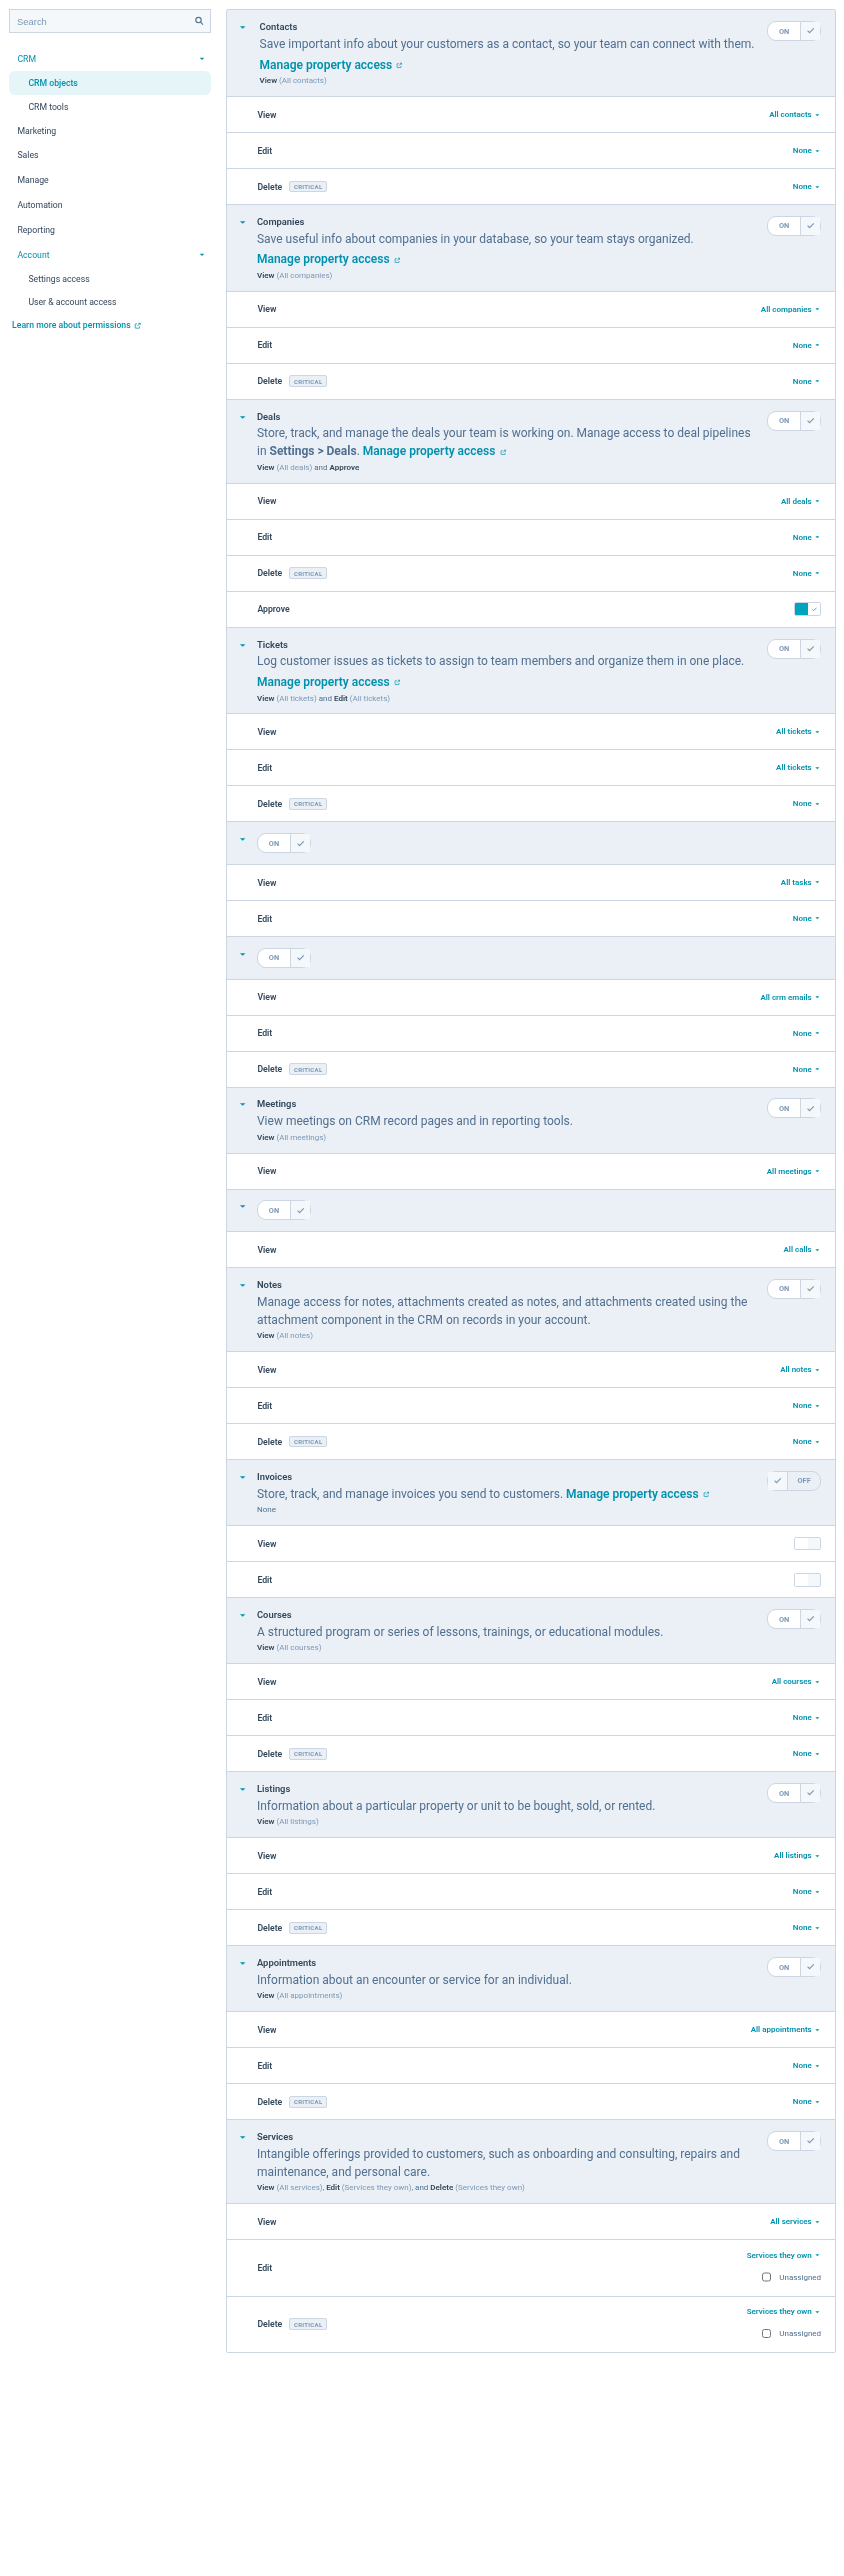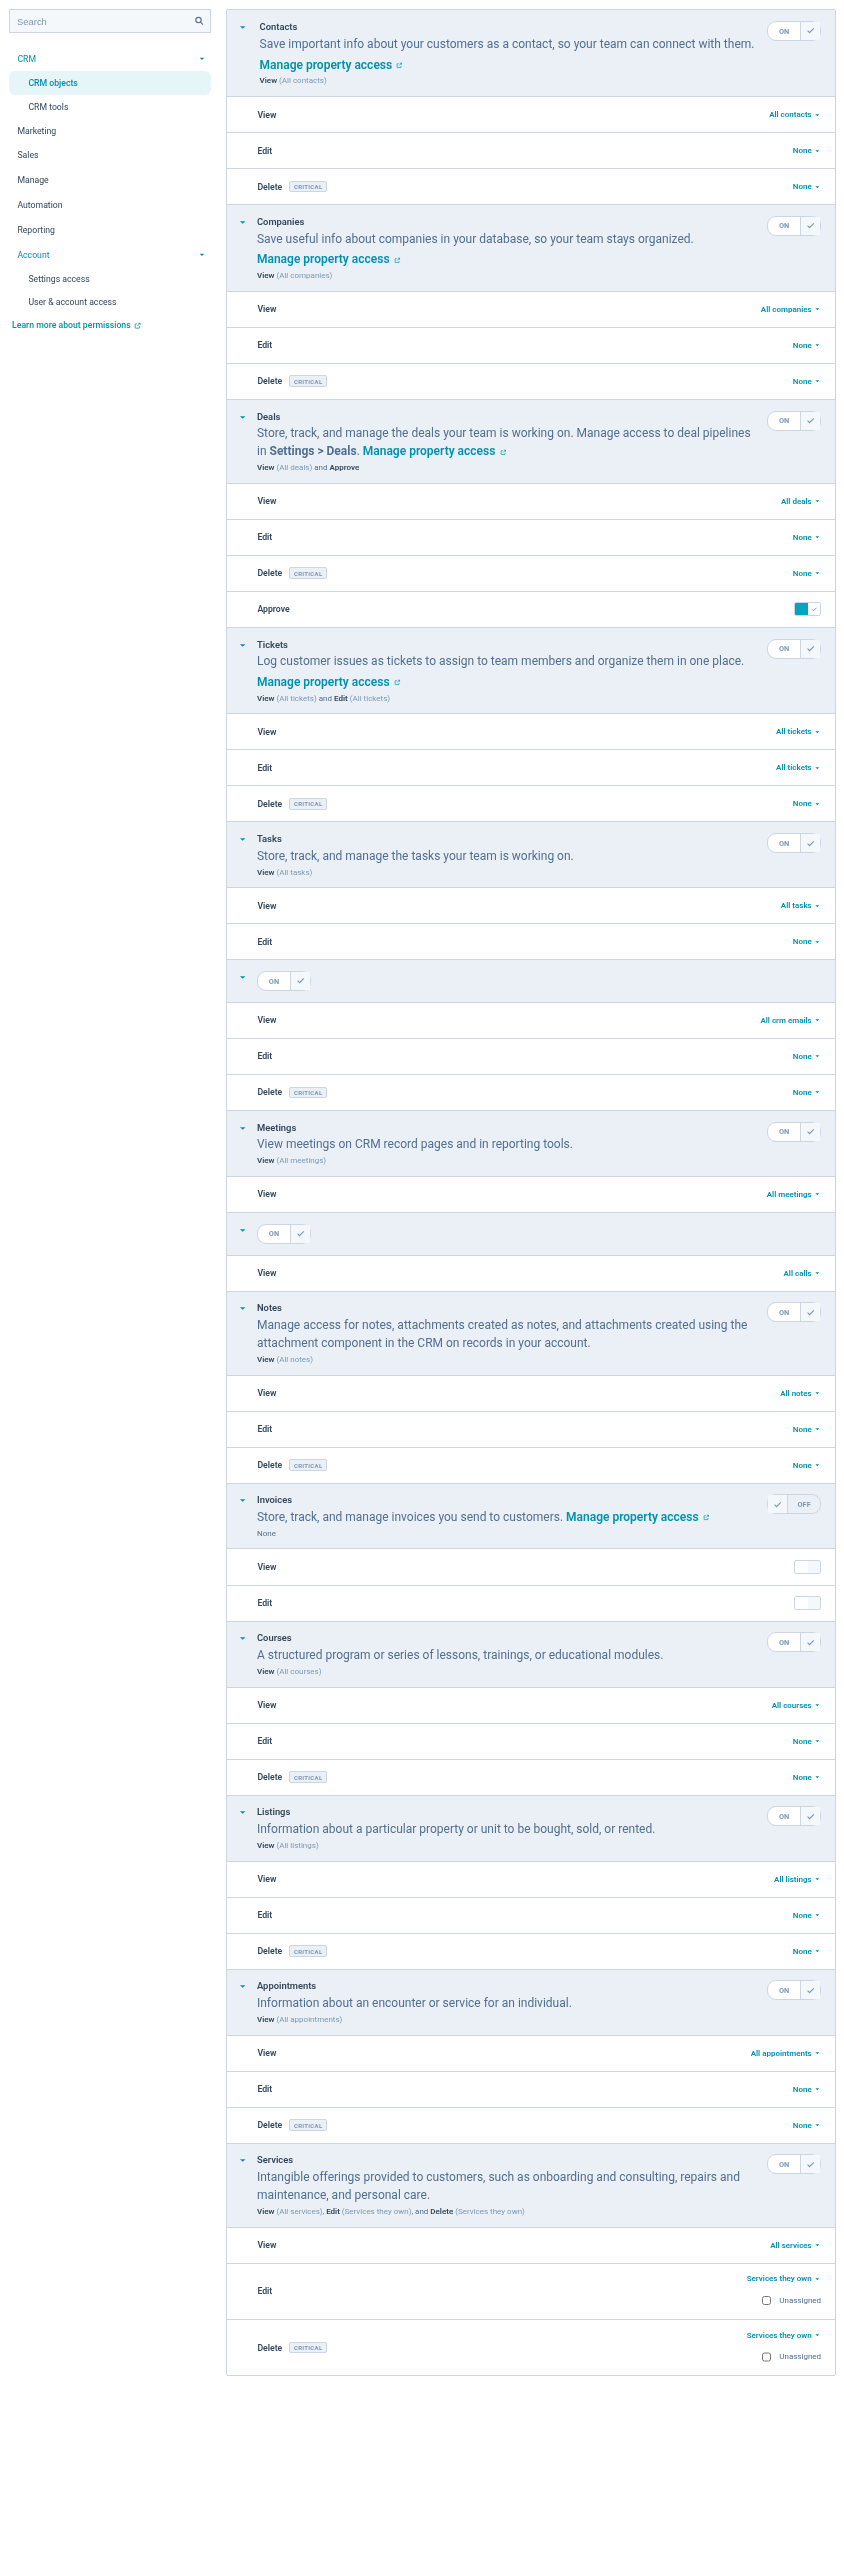--- a/index.html
+++ b/index.html
@@ -542,25 +542,20 @@
                 </svg></span>
             </div>
           </div>
         </div>
       </div>
       <div class="panel">
         <div class="panel-header">
           <span class="panel-caret"><svg viewBox="0 0 24 24" fill="currentColor">
               <path d="M5 8l7 7 7-7z"></path>
             </svg></span>
-          <div class="panel-head-content">
-            <div class="panel-title">Tasks</div>
-            <div class="panel-desc">Store, track, and manage the tasks your team is working on.</div>
-            <div class="panel-summary"><strong>View</strong><span class="paren"> (All tasks)</span></div>
-          </div>
           <div class="panel-switch">
             <div class="switch ">
               <span class="lbl-on">ON</span>
               <span class="knob">
                 <svg viewBox="0 0 24 24" fill="none" stroke="currentColor" stroke-width="3">
                   <path d="M4 12l5 5L20 6"></path>
                 </svg>
               </span>
             </div>
           </div>

